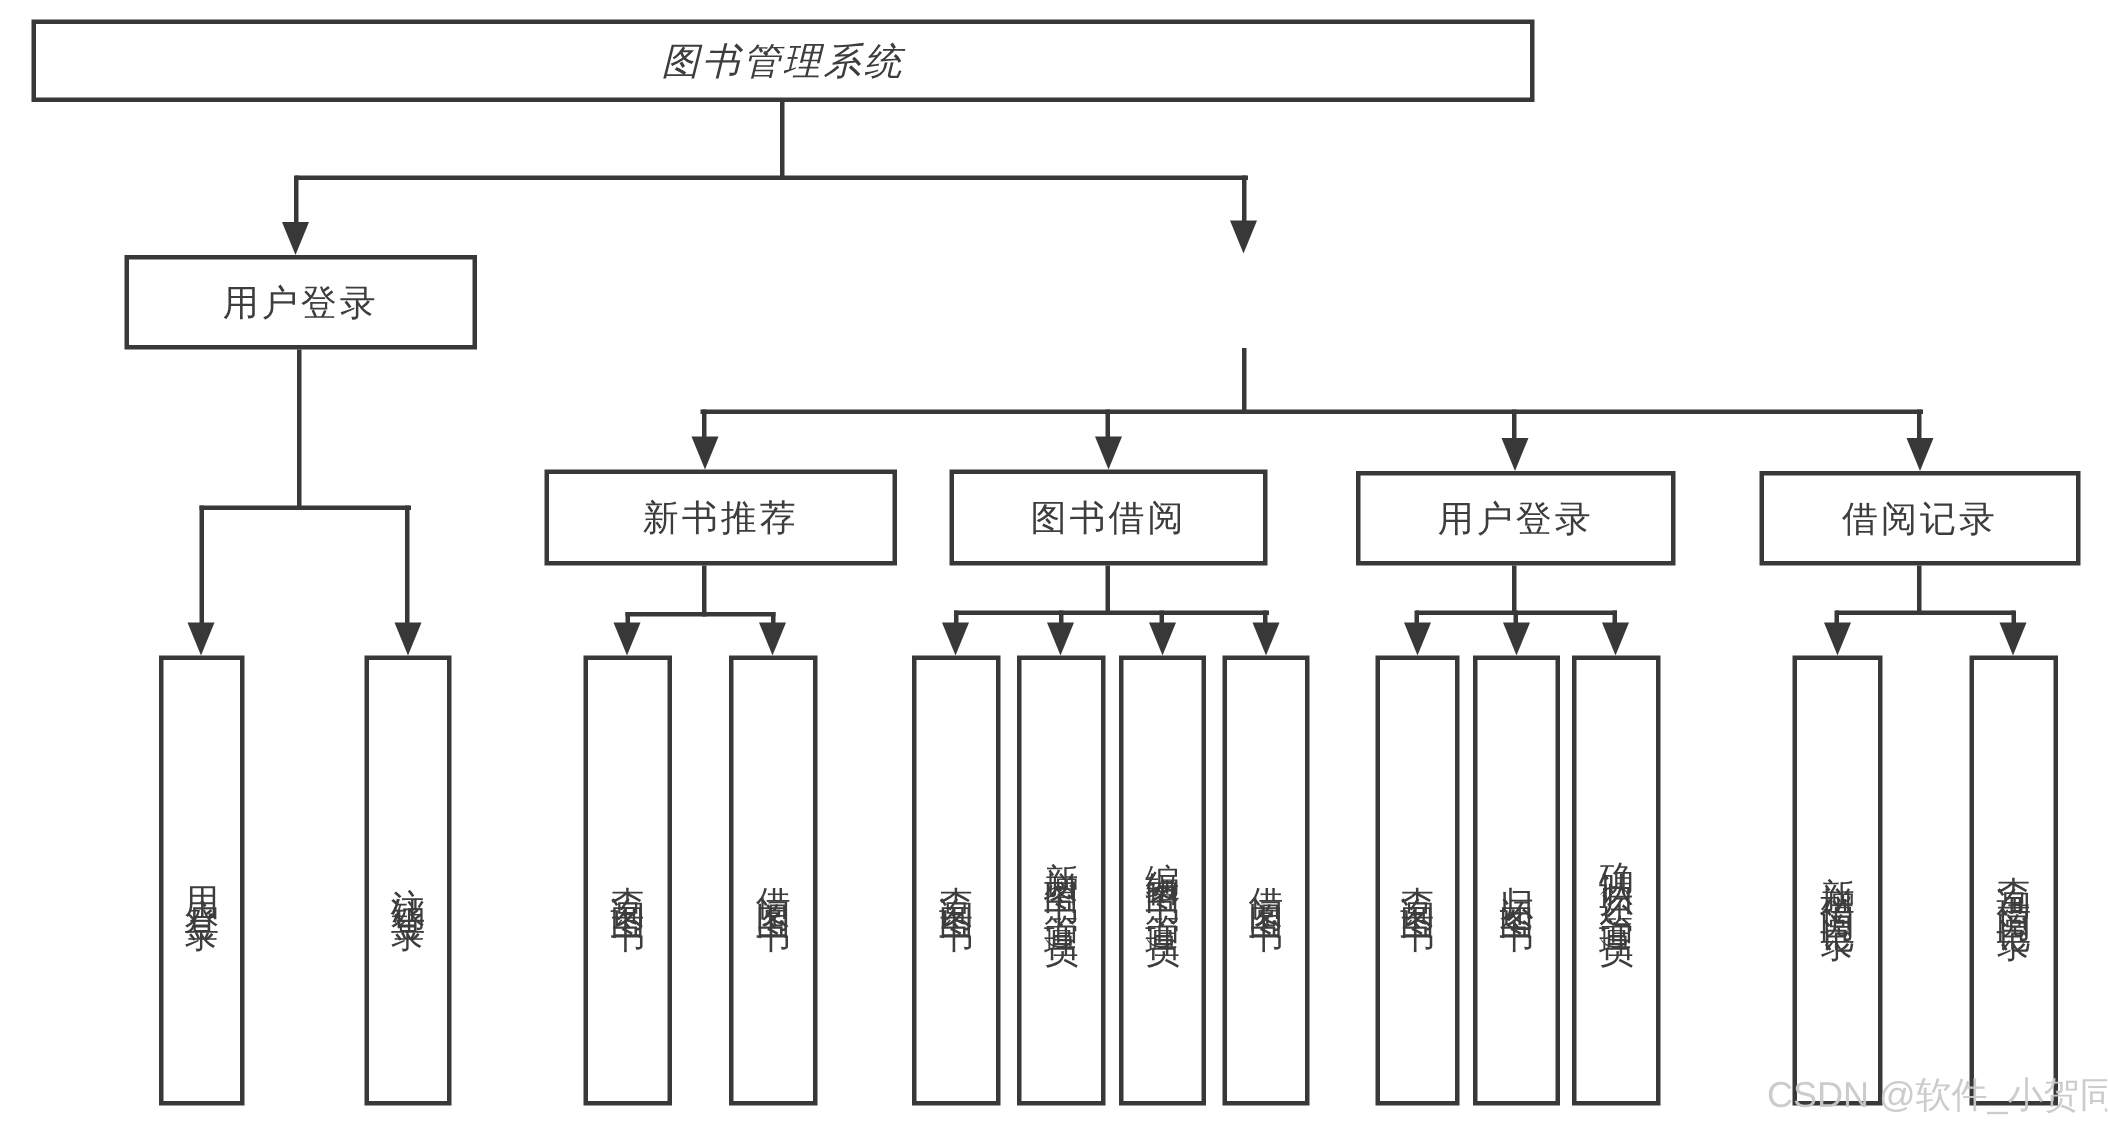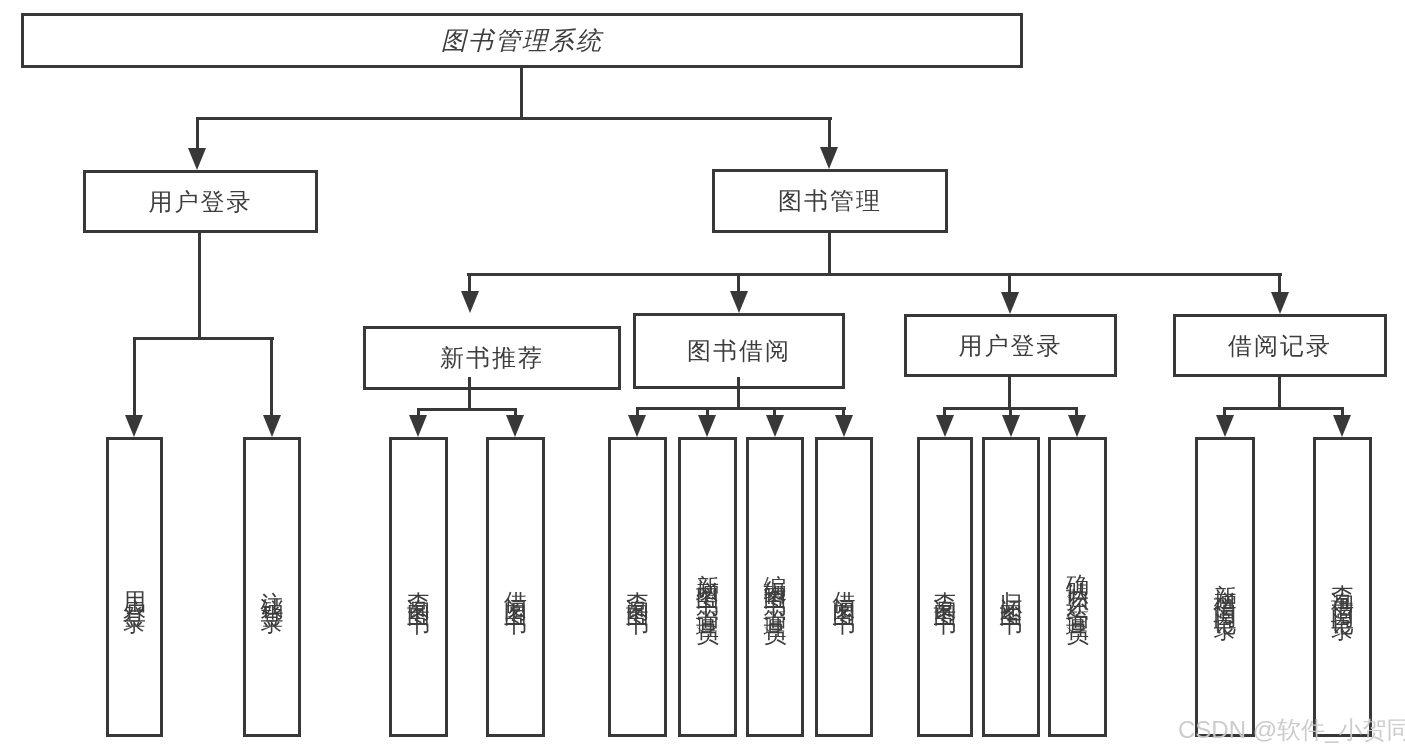--- a/index.html
+++ b/index.html
@@ -33,28 +33,25 @@
 
 <div class="canvas">
 
   <div class="node h root" style="left:21px;top:13px;width:1002px;height:55px;font-style:italic;">
     <span>图书管理系统</span>
   </div>
 
   <div class="node h" style="left:83px;top:170px;width:235px;height:63px;">
     <span>用户登录</span>
   </div>
-  <div class="node h" style="left:712px;top:169px;width:236px;height:64px;">
-    <span>图书管理</span>
-  </div>
 
-  <div class="node h" style="left:363px;top:326px;width:258px;height:64px;">
+  <div class="node h" style="left:363px;top:313px;width:235px;height:64px;">
     <span>新书推荐</span>
   </div>
-  <div class="node h" style="left:633px;top:313px;width:212px;height:76px;">
+  <div class="node h" style="left:633px;top:313px;width:212px;height:64px;">
     <span>图书借阅</span>
   </div>
   <div class="node h" style="left:904px;top:314px;width:213px;height:63px;">
     <span>用户登录</span>
   </div>
   <div class="node h" style="left:1173px;top:314px;width:214px;height:63px;align-items:center;">
     <span>借阅记录</span>
   </div>
 
   <div class="node v" style="left:106px;top:437px;width:57px;height:300px;">

